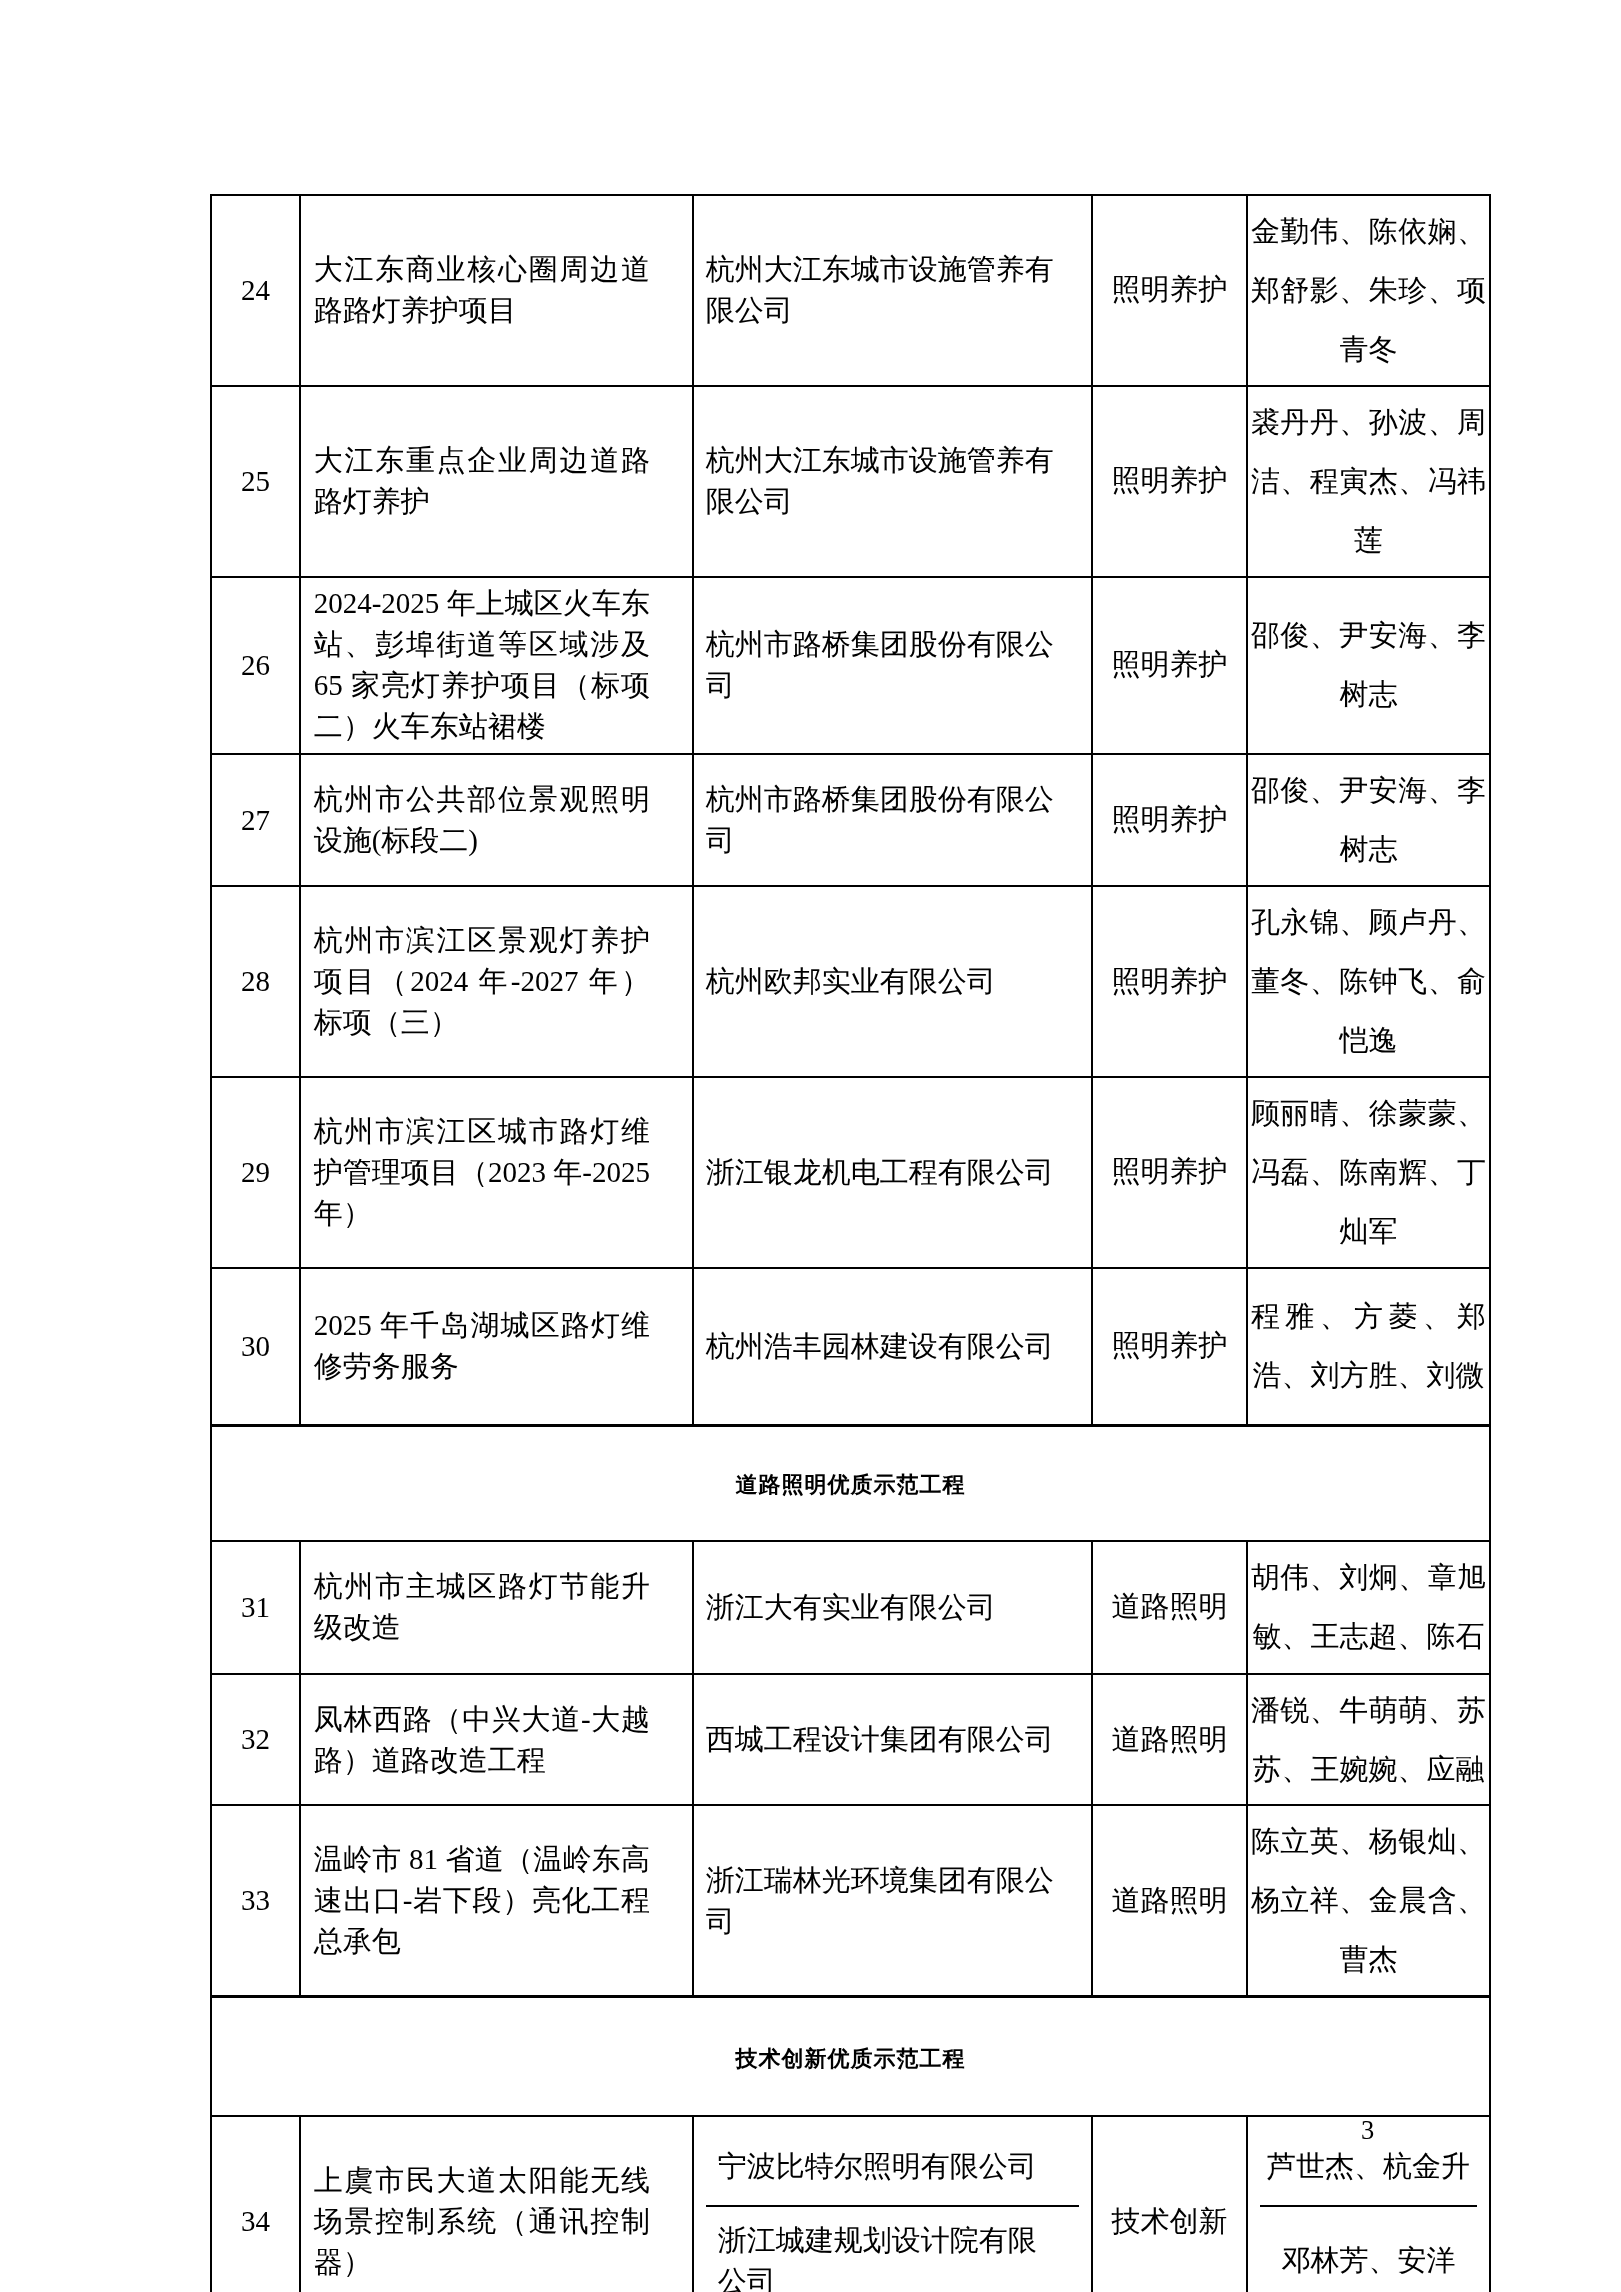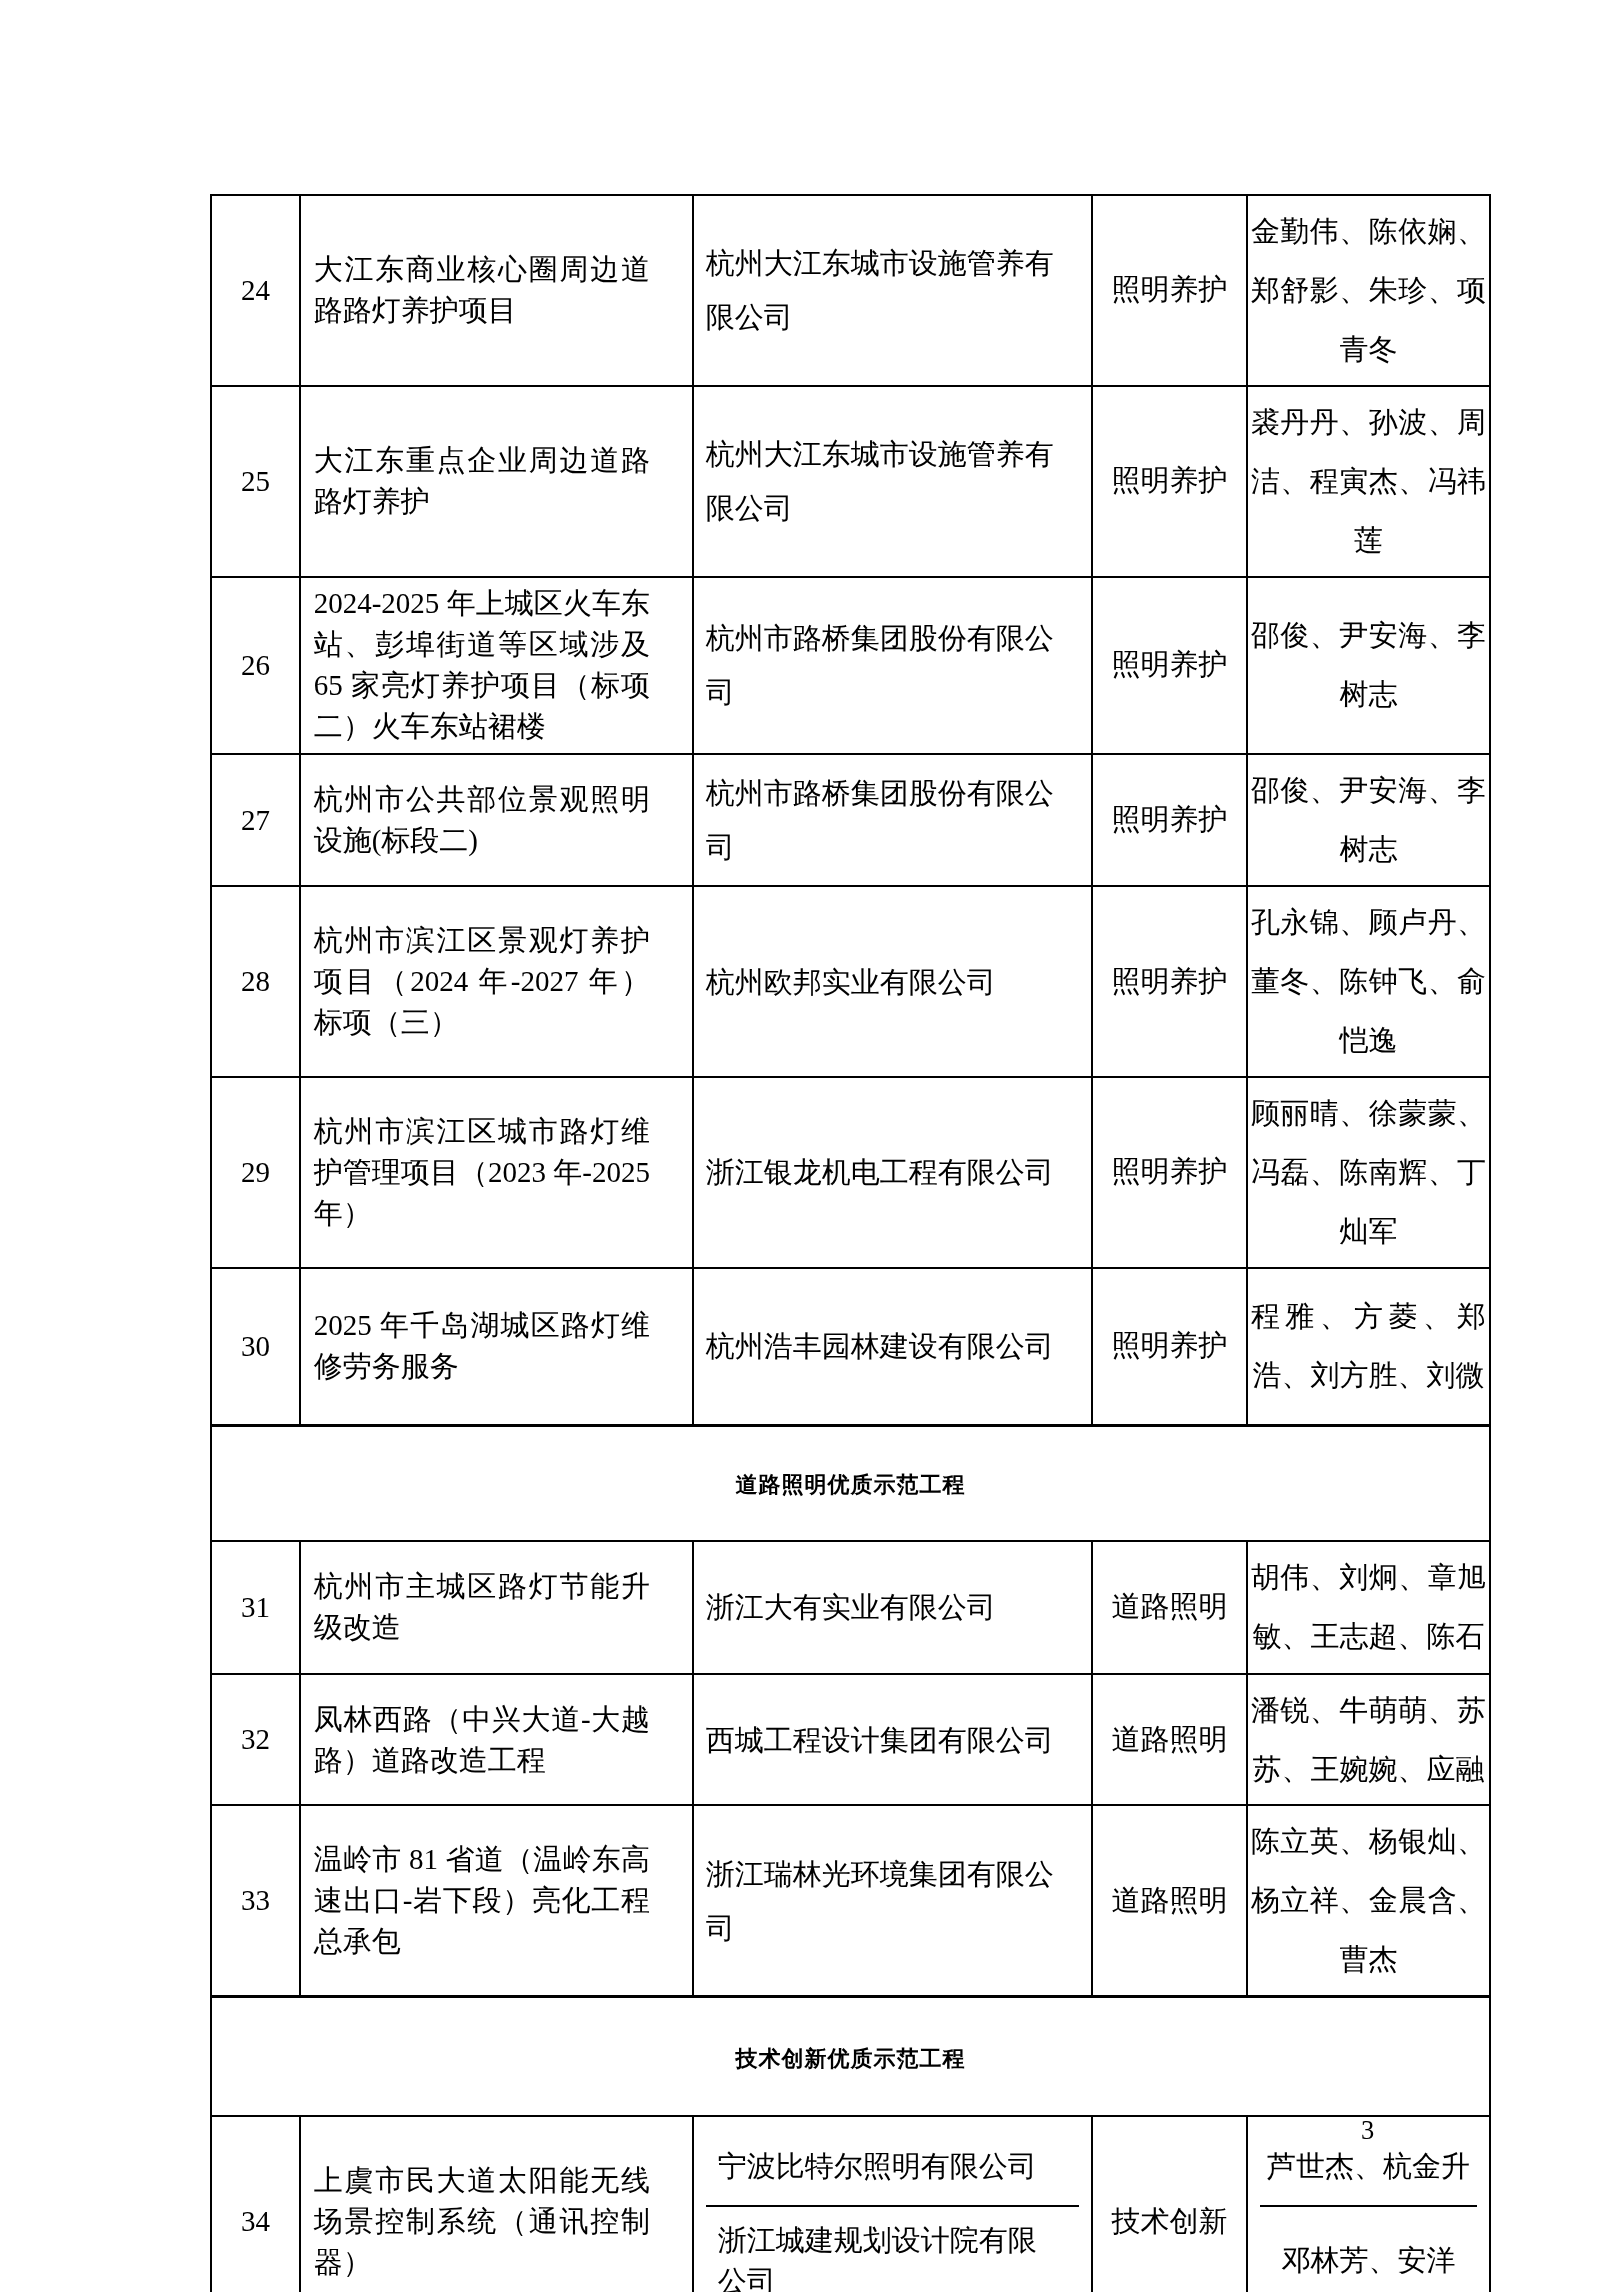--- a/index.html
+++ b/index.html
@@ -19,21 +19,21 @@
     table-layout:fixed;
   }
   table.award td{
     border:2px solid #000;
     font-size:29px;
     vertical-align:middle;
     word-break:break-all;
   }
   td.c-no{text-align:center;margin-left:9px;}
   td.c-proj{text-align:justify;padding:5.9px 42px 5.9px 12.7px;line-height:41px;}
-  td.c-comp{text-align:left;padding:5.9px 29px 5.9px 11.8px;line-height:54px;}
+  td.c-comp{text-align:left;padding:5.9px 29px 5.9px 11.8px;line-height:41px;}
   td.c-cat{text-align:center;}
   td.c-names{text-align:justify;text-align-last:center;padding:5.9px 2.9px;line-height:59px;}
   tr.section-row td{
     border-top-width:3.9px;
     text-align:center;
   }
   .section-title{
     font-family:"Liberation Sans","DejaVu Sans",sans-serif;
     font-weight:700;
     font-size:22px;

